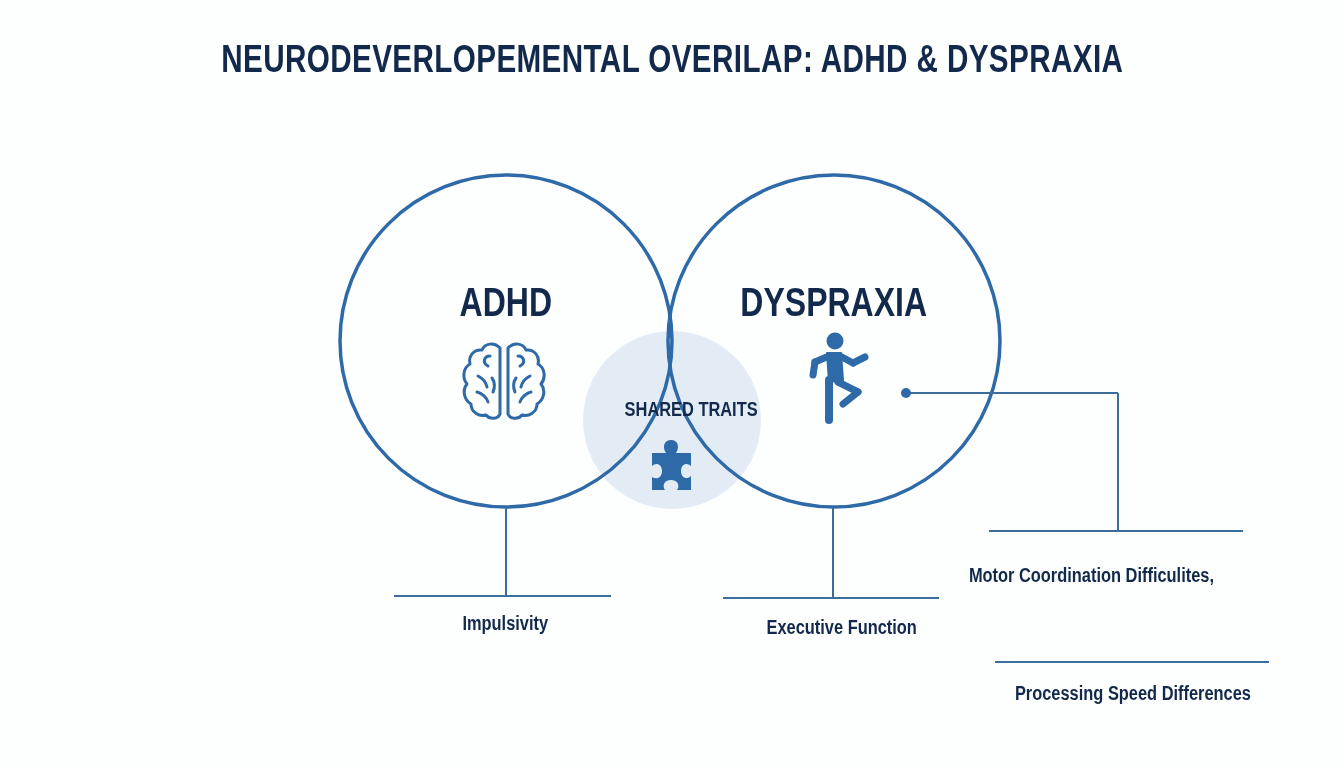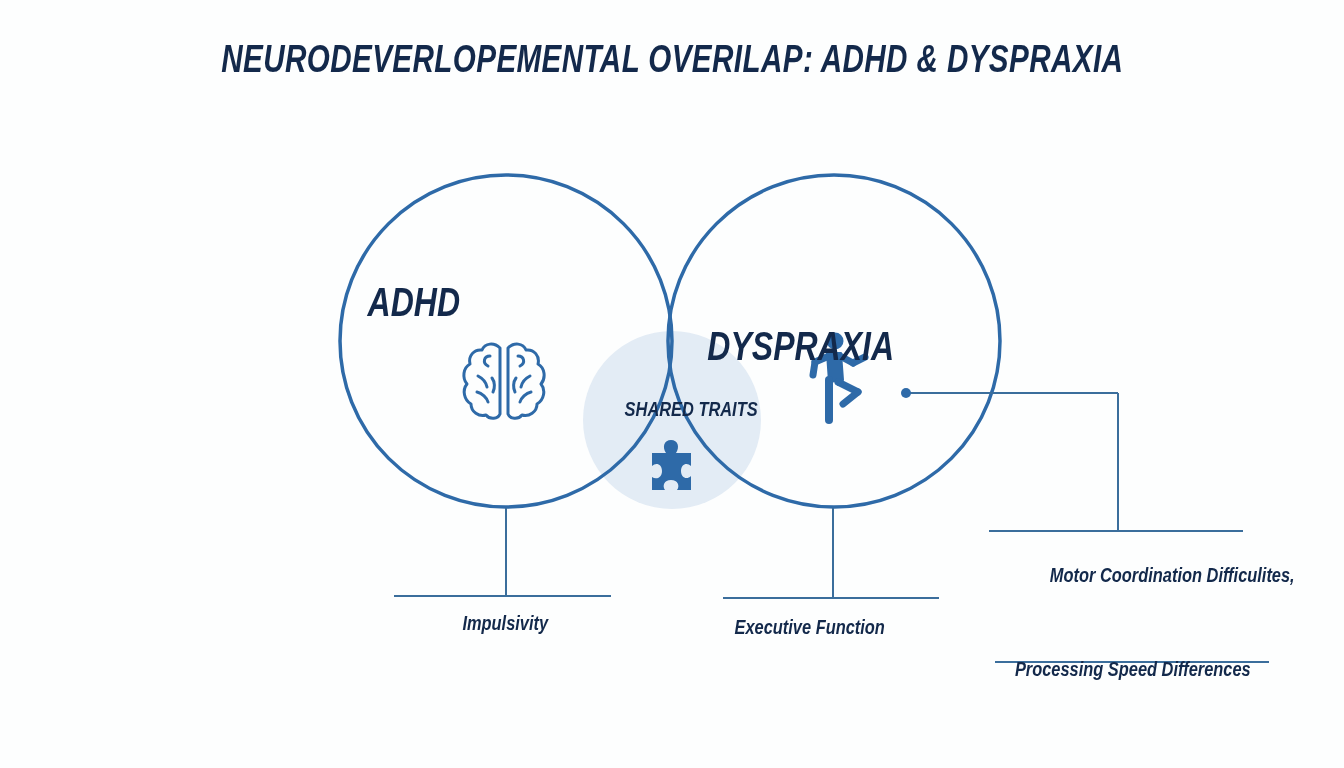--- a/index.html
+++ b/index.html
@@ -2,37 +2,37 @@
 <html><head>
 <meta charset="utf-8">
 <style>
   html, body { margin: 0; padding: 0; }
   body {
     width: 1344px; height: 768px; overflow: hidden;
     background: #fdfefe;
     font-family: "Liberation Sans", sans-serif;
     position: relative;
   }
-  .canvas { position: absolute; left: 0; top: 0; width: 1344px; height: 768px; font-style: italic; }
+  .canvas { position: absolute; left: 0; top: 0; width: 1344px; height: 768px; }
   .cond {
     display: inline-block;
     transform-origin: center center;
     white-space: nowrap;
     font-weight: bold;
     color: #13294b;
   }
   .title-wrap {
     position: absolute; left: 0; top: 38px; width: 1344px; text-align: center;
   }
   .title {
     font-size: 38px; letter-spacing: 0.5px;
     transform: scaleX(0.78);
   }
   .circle-label {
-    position: absolute; text-align: left; width: 300px;
+    position: absolute; text-align: center; width: 300px;
   }
   .circle-label .cond { font-size: 40px; transform: scaleX(0.8); }
   .shared-label { position: absolute; left: 572px; top: 398px; width: 200px; text-align: right; }
   .shared-label .cond { font-size: 20px; transform: scaleX(0.82); }
   .callout {
     position: absolute; text-align: center;
   }
   .callout .cond {
     font-size: 20px; line-height: 30px; transform: scaleX(0.82); font-weight: bold;
   }
@@ -102,36 +102,36 @@
     </g>
 
     <g fill="#2e6aa8">
       <path d="M652 453 L666 453 C662 447 664 440 671 440 C678 440 680 447 676 453 L691 453 L691 466 C687 462 681 464 681 471 C681 478 687 480 691 476 L691 490 L677 490 C680 486 678 480 671 480 C664 480 662 486 665 490 L652 490 L652 477 C656 480 662 478 662 471 C662 464 656 462 652 466 Z"></path>
     </g>
   </svg>
 
   <div class="circle-label" style="left:356px; top:280px;">
     <span class="cond">ADHD</span>
   </div>
-  <div class="circle-label" style="left:684px; top:280px;margin-top:44px;">
+  <div class="circle-label" style="left:684px; top:280px;">
     <span class="cond">DYSPRAXIA</span>
   </div>
   <div class="shared-label">
     <span class="cond">SHARED TRAITS</span>
   </div>
 
   <div class="callout" style="left:350px; top:608px; width:310px;">
     <div><span class="cond">Impulsivity</span></div>
   </div>
 
-  <div class="callout" style="left:660px; top:612px; width:300px;">
+  <div class="callout" style="left:692px; top:612px; width:300px;">
     <div><span class="cond">Executive Function</span></div>
   </div>
 
-  <div class="callout" style="left:1017px; top:560px; width:310px;">
+  <div class="callout" style="left:936px; top:560px; width:310px;">
     <div><span class="cond">Motor Coordination Difficulites,</span></div>
   </div>
 
-  <div class="callout" style="left:980px; top:654px; width:305px;">
+  <div class="callout" style="left:980px; top:678px; width:305px;">
     <div><span class="cond">Processing Speed Differences</span></div>
   </div>
 
 </div>
 
 </body></html>

